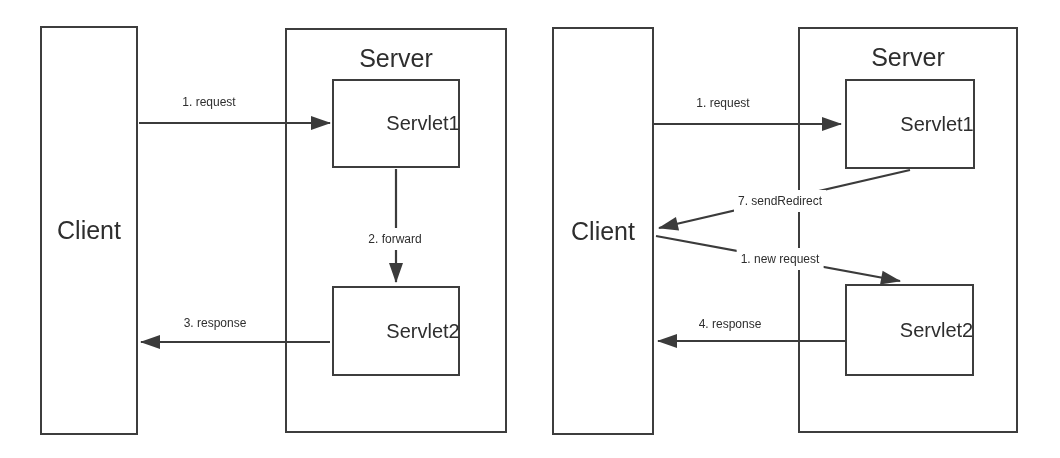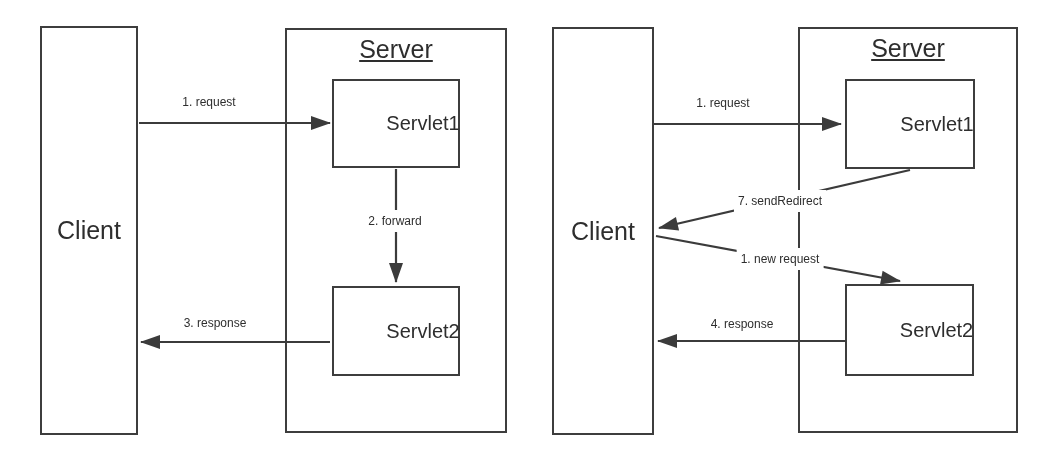--- a/index.html
+++ b/index.html
@@ -24,21 +24,21 @@
     box-sizing:border-box;
     z-index:1;
   }
   .center-label{
     width:100%;height:100%;
     display:flex;align-items:center;justify-content:center;
   }
   .actor-label{font-size:25px;}
   .server-title{
     display:block;text-align:center;
-    margin-top:5px;font-size:25px;text-decoration:underline;
+    margin-top:14px;font-size:25px;
   }
   .servlet-label{font-size:20px;padding-left:27px;}
   .wires{
     position:absolute;left:0;top:0;z-index:2;
     pointer-events:none;
   }
   .wires path{
     stroke:var(--line);
     stroke-width:2.2;
     fill:none;
@@ -87,21 +87,21 @@
 
     <div class="box" style="left:332px;top:79px;width:128px;height:89px;">
       <div class="center-label servlet-label">Servlet1</div>
     </div>
 
     <div class="box" style="left:332px;top:286px;width:128px;height:90px;">
       <div class="center-label servlet-label">Servlet2</div>
     </div>
 
     <div class="arrow-label" style="left:209px;top:91px;">1. request</div>
-    <div class="arrow-label" style="left:395px;top:210px;">2. forward</div>
+    <div class="arrow-label" style="left:395px;top:228px;">2. forward</div>
     <div class="arrow-label" style="left:215px;top:312px;">3. response</div>
   </div>
 
   <div>
     <div class="box" style="left:552px;top:27px;width:102px;height:408px;">
       <div class="center-label actor-label">Client</div>
     </div>
 
     <div class="box" style="left:798px;top:27px;width:220px;height:406px;">
       <span class="server-title">Server</span>
@@ -111,16 +111,16 @@
       <div class="center-label servlet-label">Servlet1</div>
     </div>
 
     <div class="box" style="left:845px;top:284px;width:129px;height:92px;">
       <div class="center-label servlet-label">Servlet2</div>
     </div>
 
     <div class="arrow-label" style="left:723px;top:92px;">1. request</div>
     <div class="arrow-label" style="left:780px;top:190px;">7. sendRedirect</div>
     <div class="arrow-label" style="left:780px;top:248px;">1. new request</div>
-    <div class="arrow-label" style="left:730px;top:313px;margin-left:12px;">4. response</div>
+    <div class="arrow-label" style="left:730px;top:313px;">4. response</div>
   </div>
 
 </div>
 
 </body></html>

